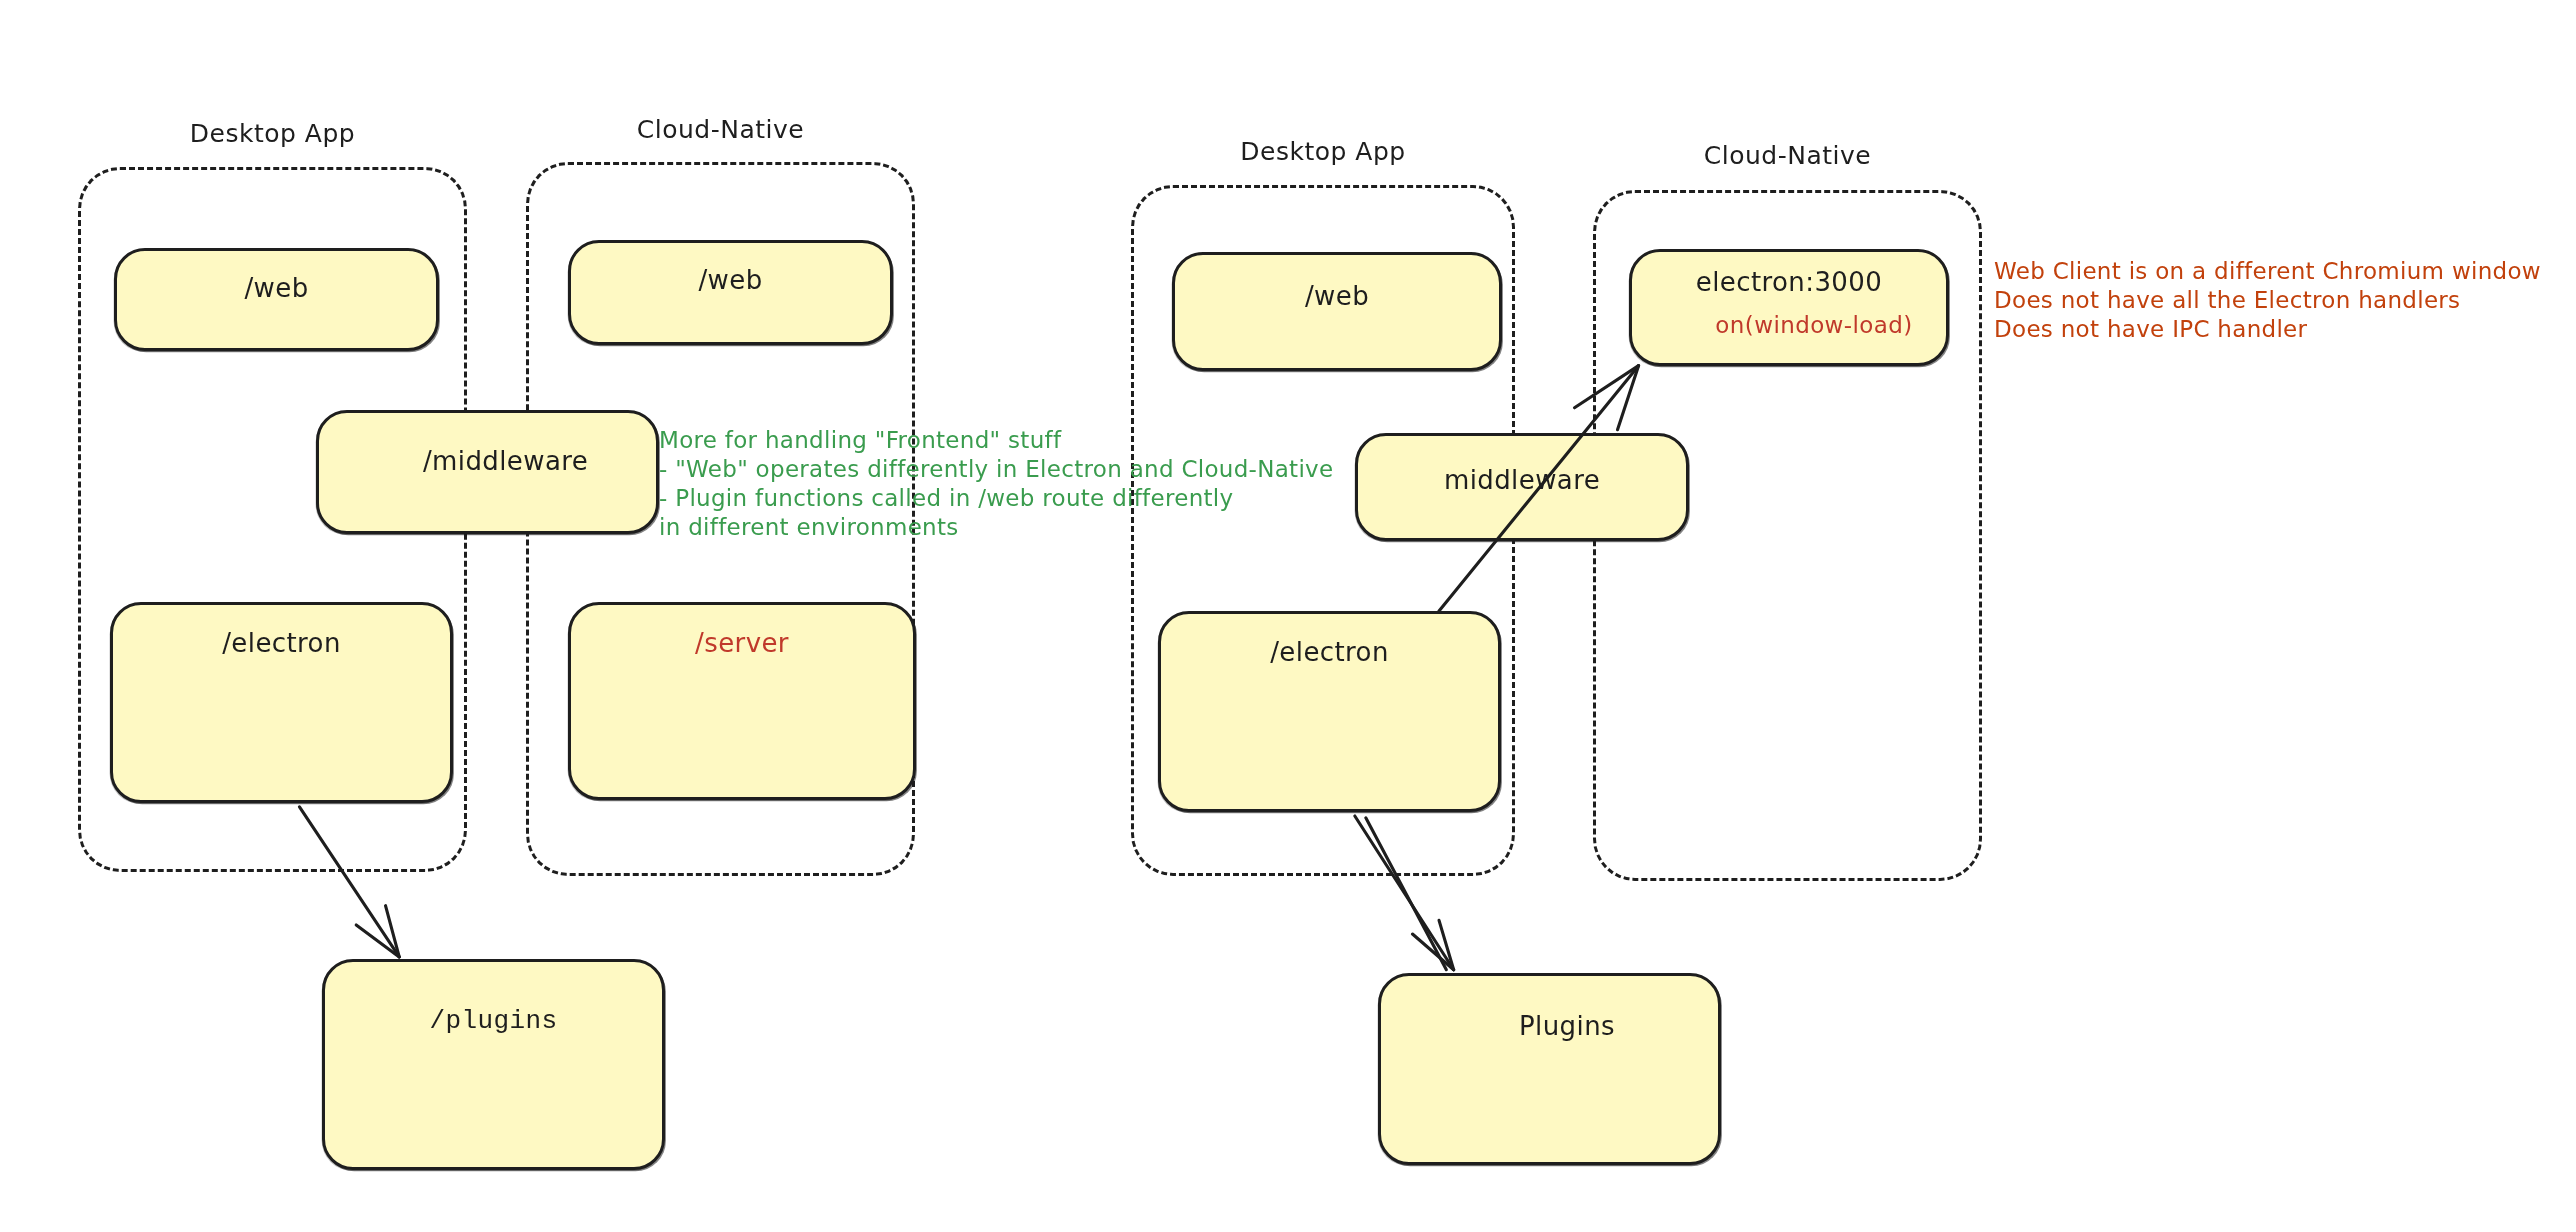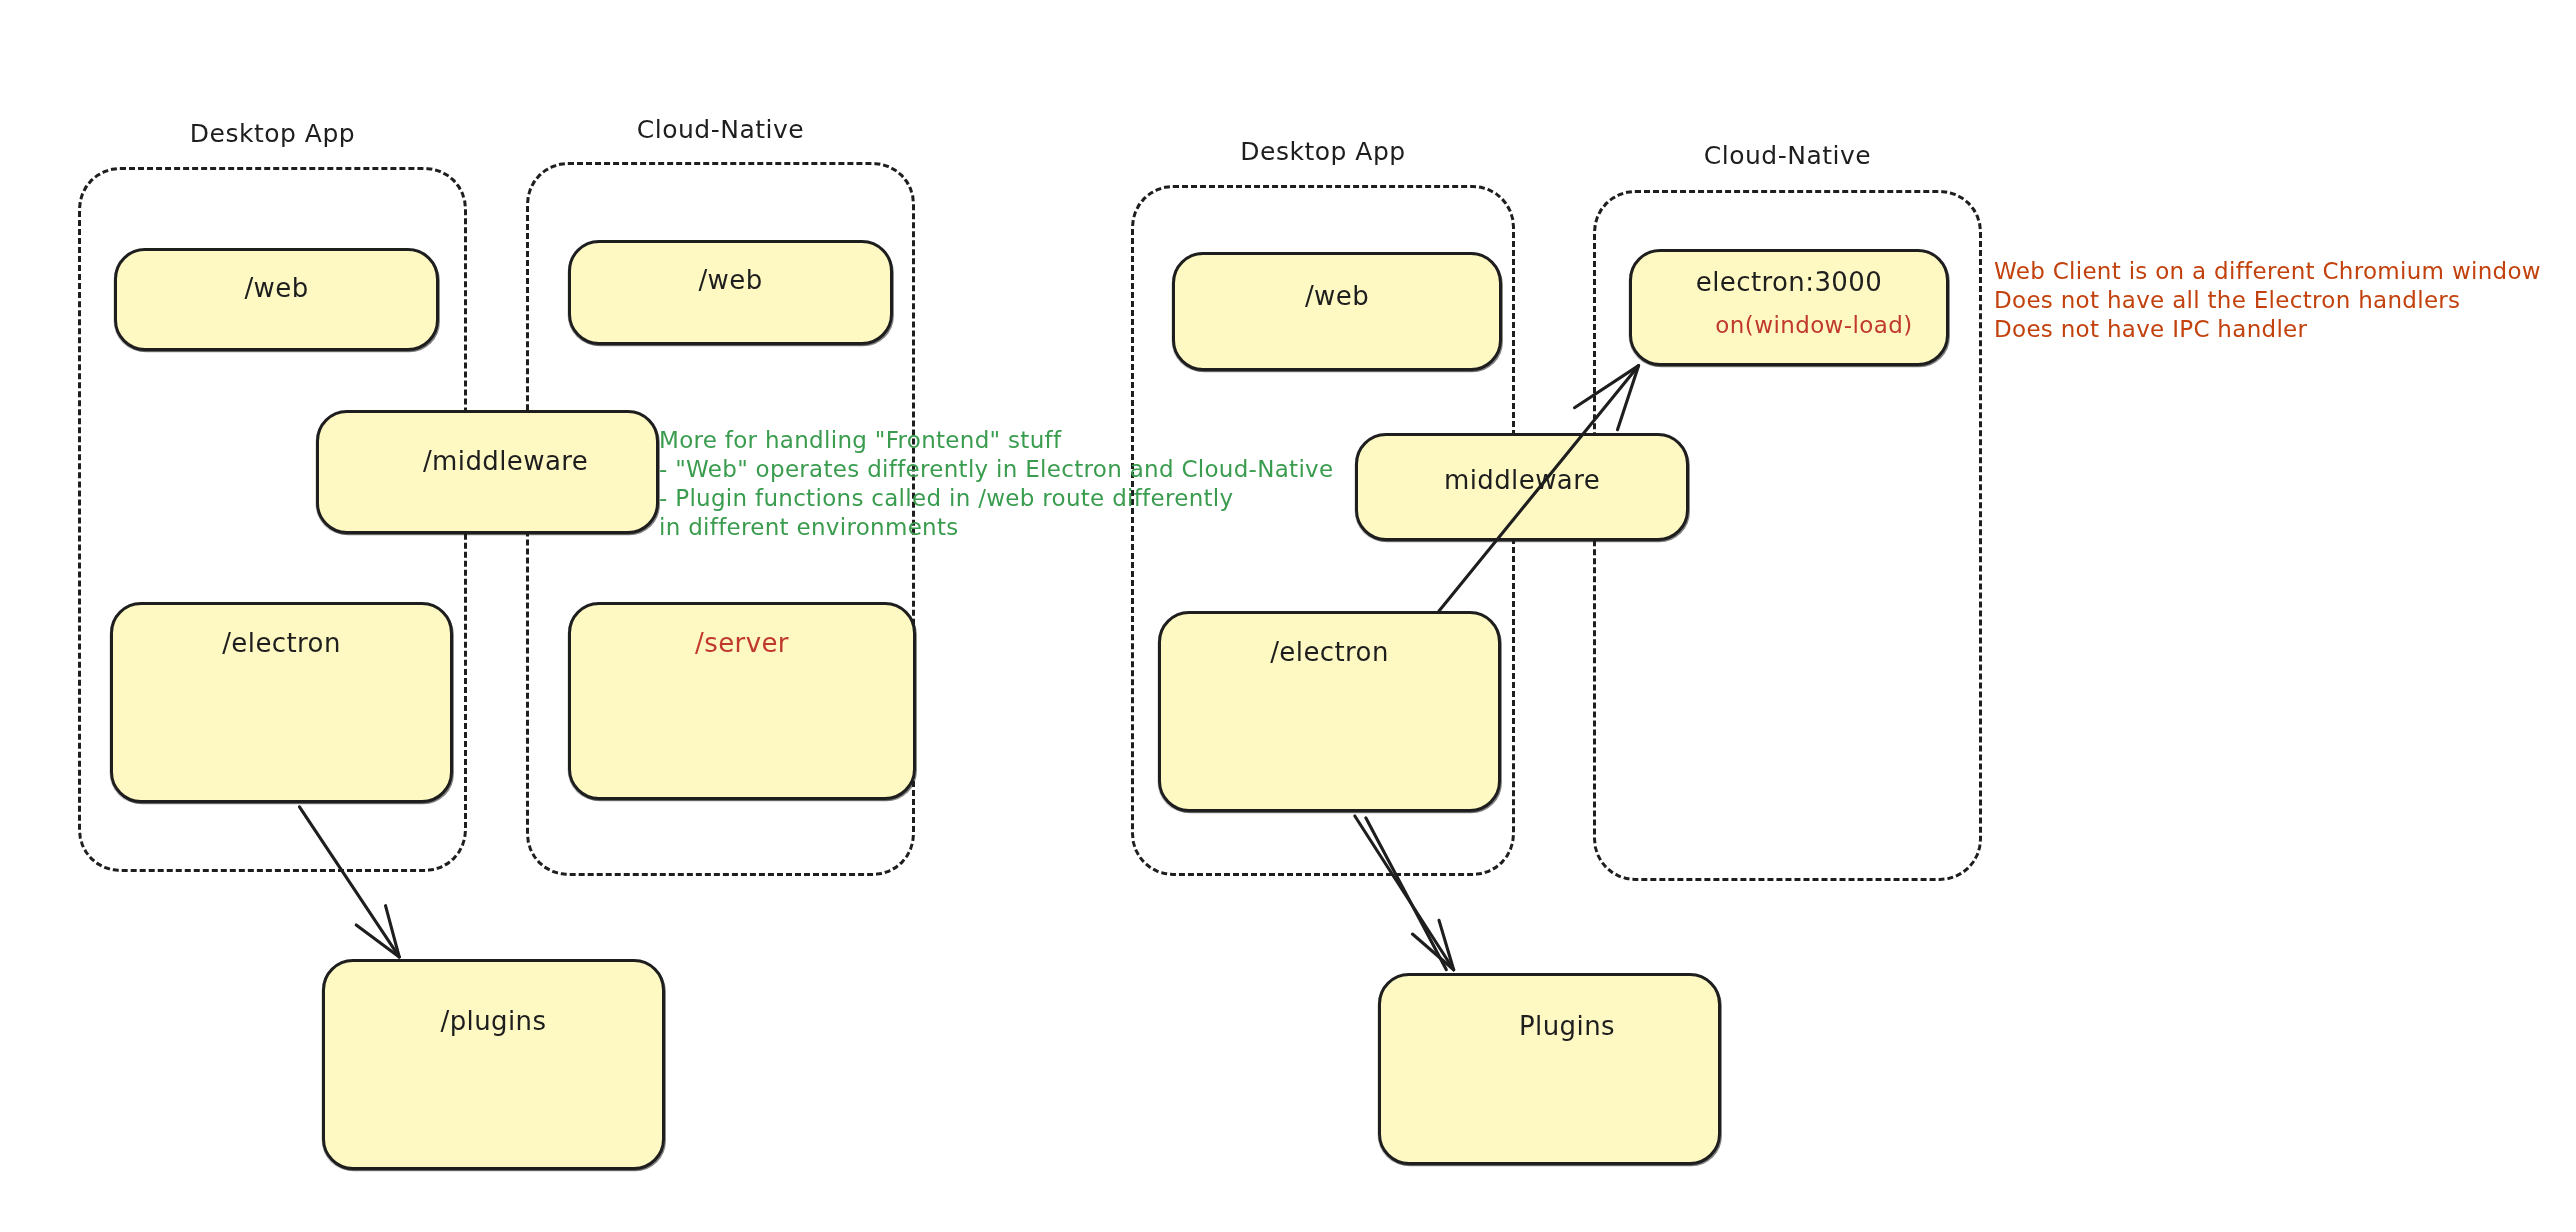--- a/index.html
+++ b/index.html
@@ -89,21 +89,21 @@
   </div>
 
   <div class="node" style="left:110px;top:586px;width:343px;height:201px;">
     <div class="node-label" style="top:23px;">/electron</div>
   </div>
 
   <div class="node" style="left:568px;top:586px;width:348px;height:198px;">
     <div class="node-label red" style="top:23px;">/server</div>
   </div>
 
-  <div class="node" style="left:322px;top:943px;width:343px;height:211px;">
+  <div class="node" style="left:322px;top:943px;width:343px;height:211px;font-family:Liberation Mono, monospace;">
     <div class="node-label" style="top:44px;">/plugins</div>
   </div>
 
   <div class="group-label" style="left:1131px;top:121px;width:384px;">Desktop App</div>
   <div class="group" style="left:1131px;top:169px;width:384px;height:691px;"></div>
 
   <div class="group-label" style="left:1593px;top:125px;width:389px;">Cloud-Native</div>
   <div class="group" style="left:1593px;top:174px;width:389px;height:691px;"></div>
 
   <div class="node" style="left:1172px;top:236px;width:330px;height:119px;">

